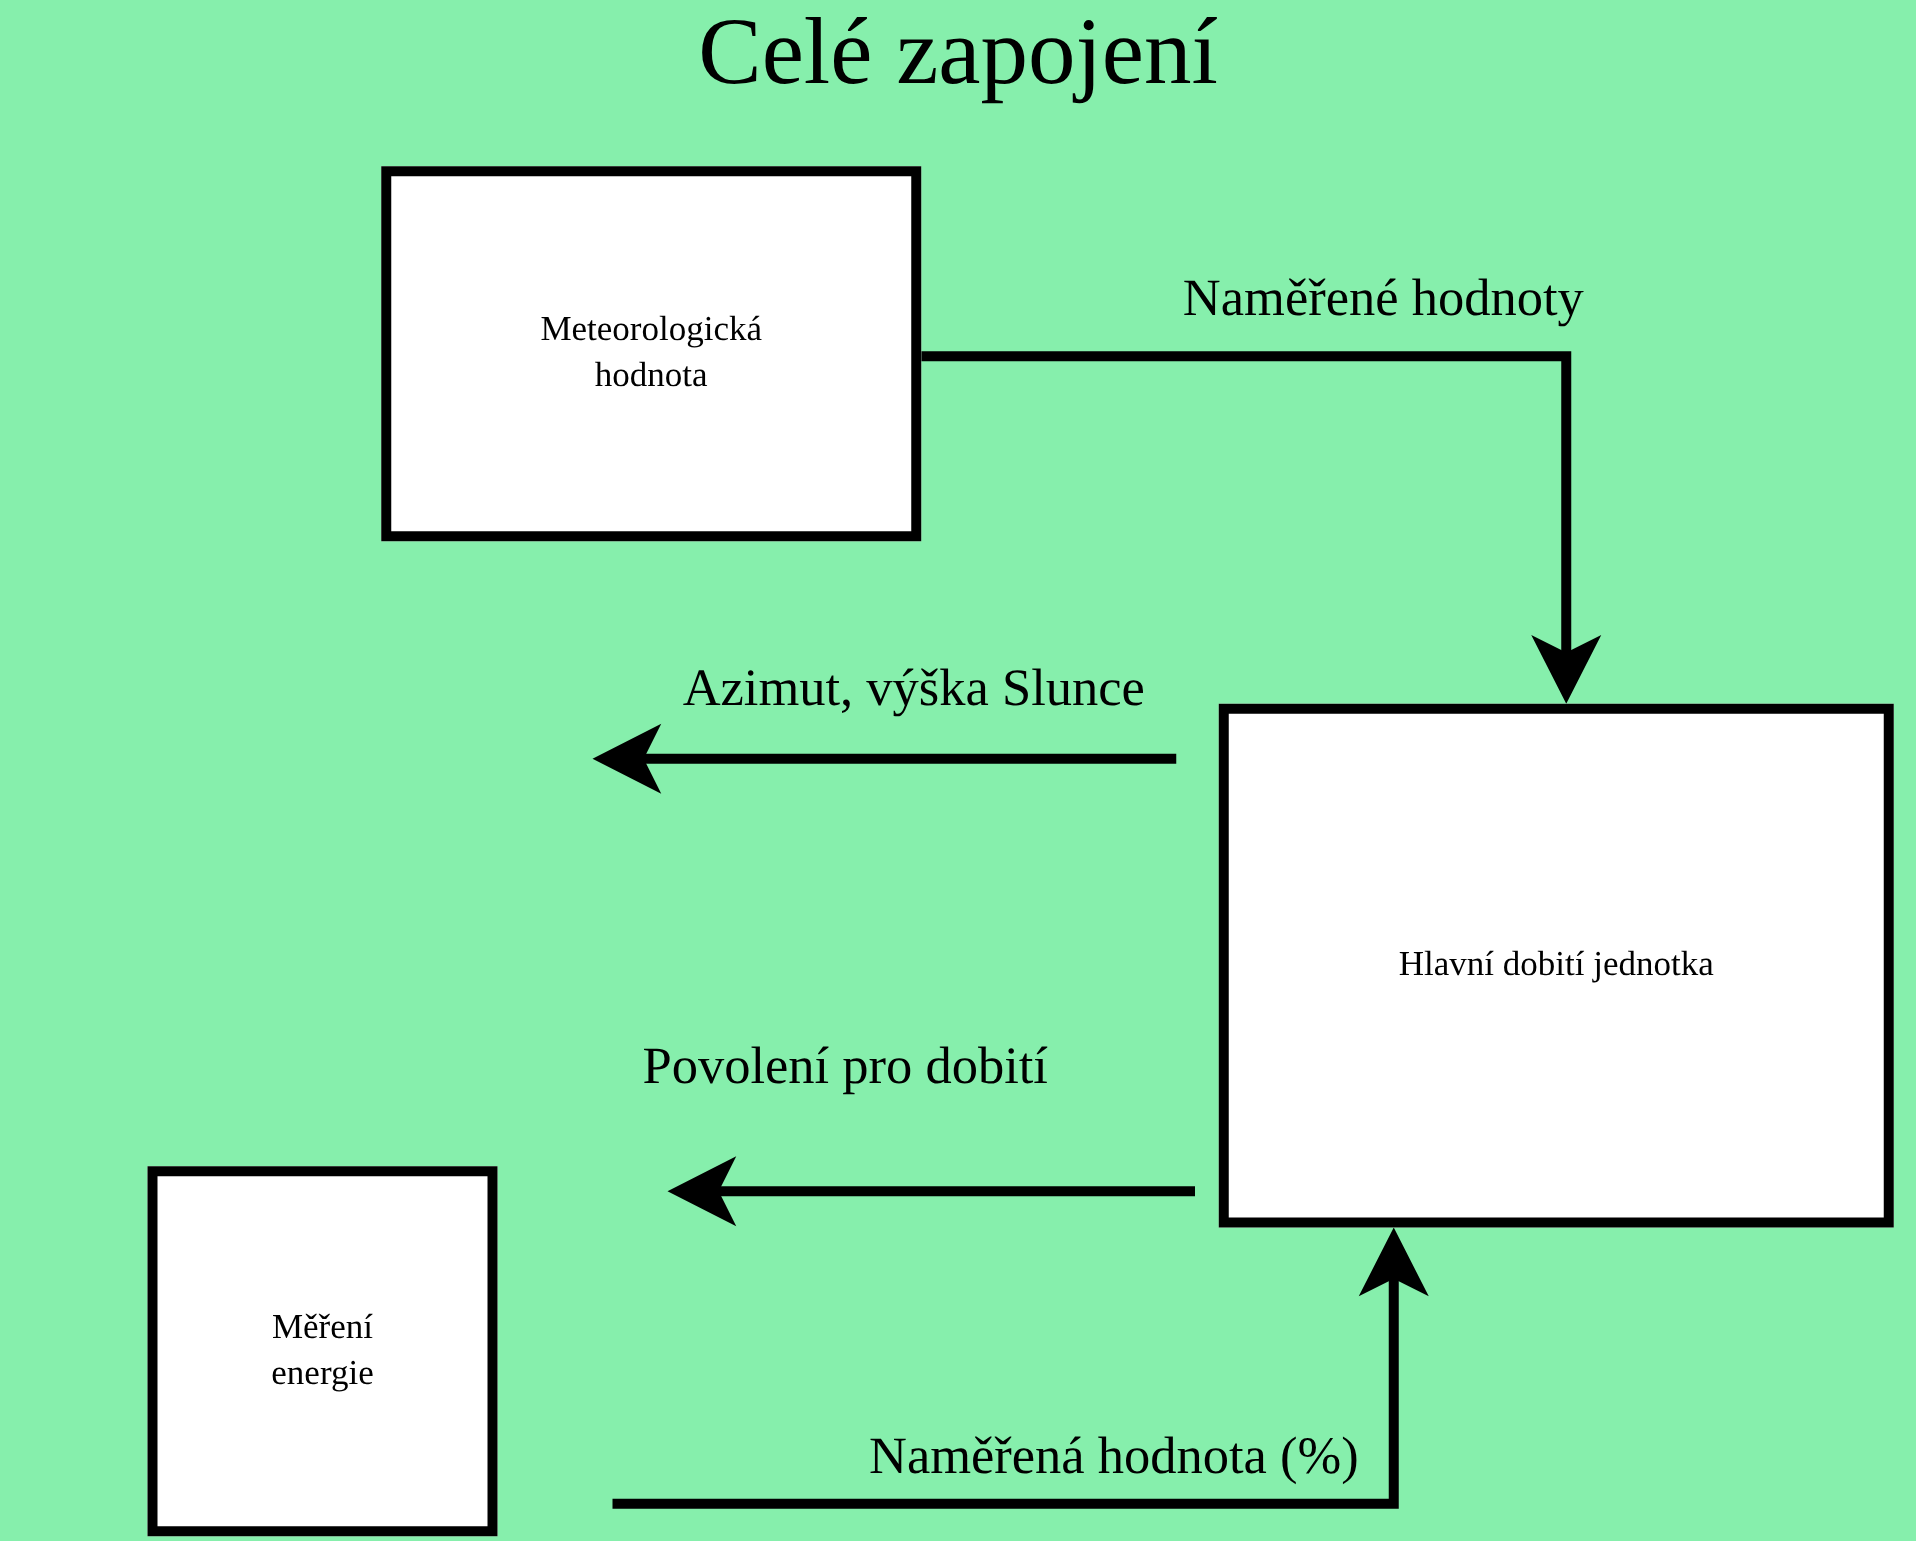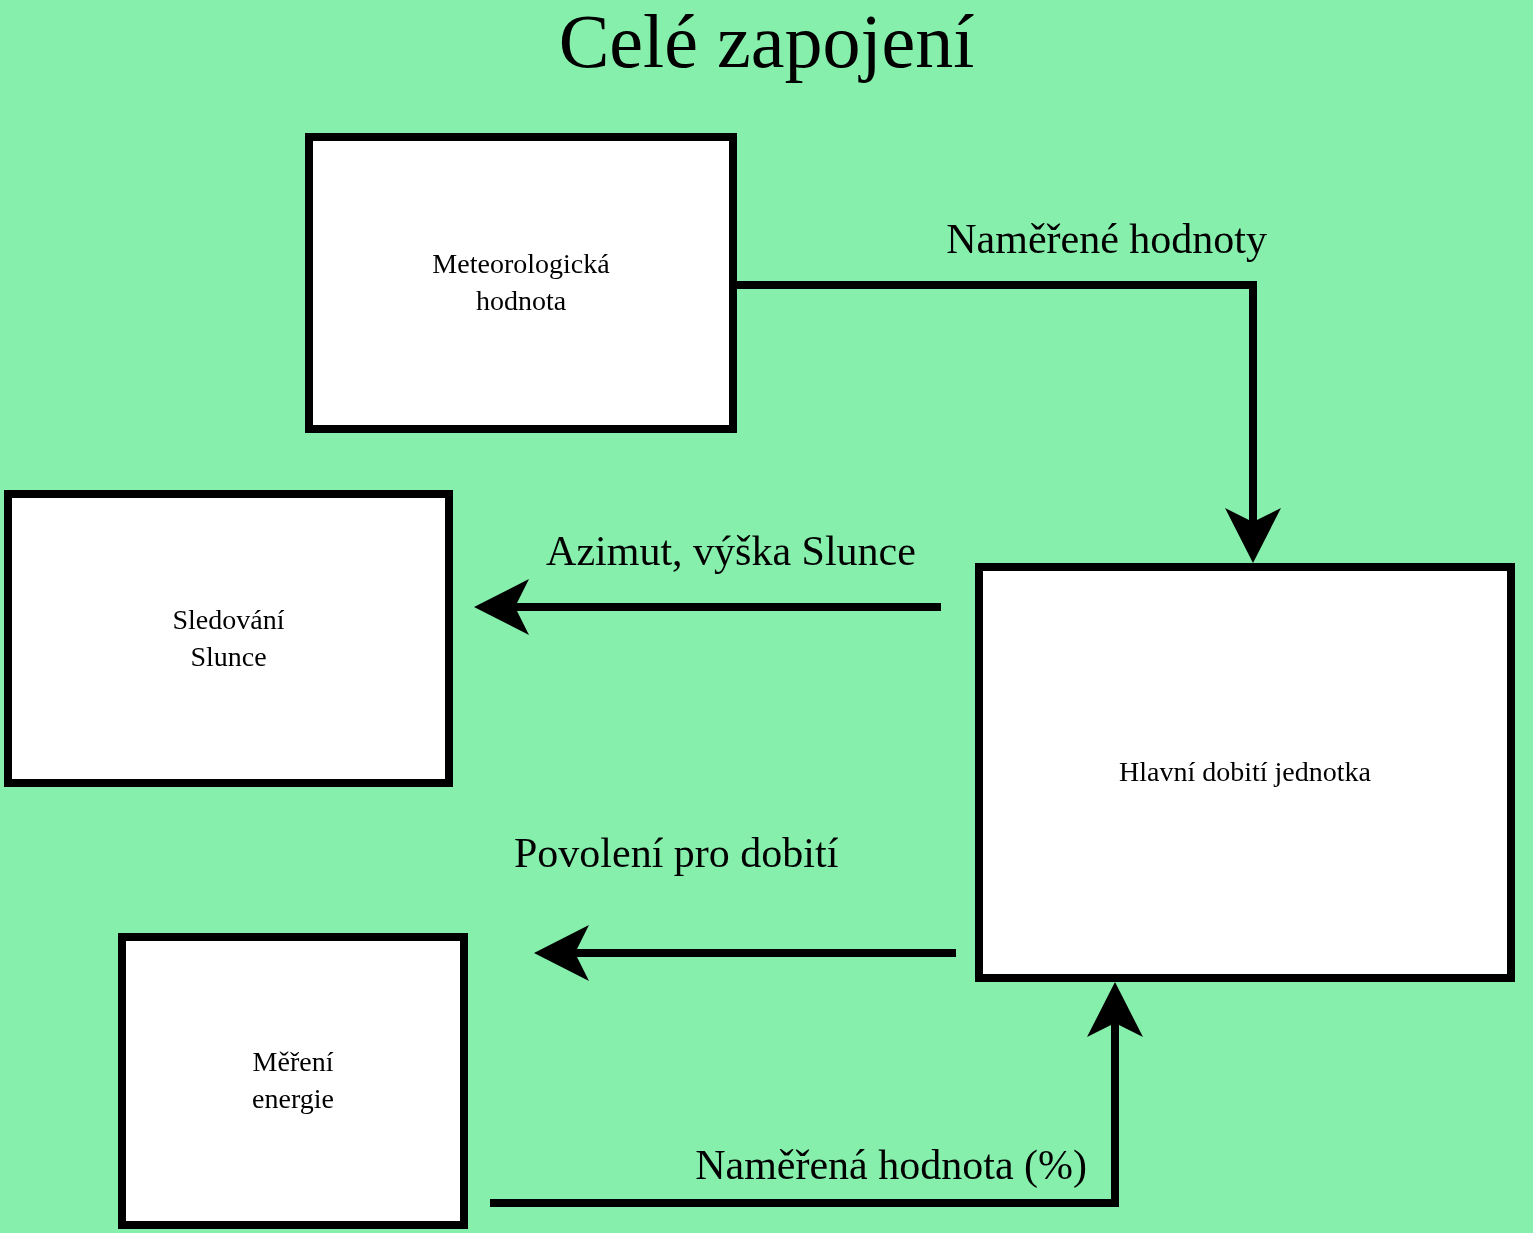--- a/index.html
+++ b/index.html
@@ -35,21 +35,21 @@
     flex-direction: column;
     justify-content: center;
     align-items: center;
     text-align: center;
     font-size: 28px;
     line-height: 1.32;
   }
   .box span { display: block; white-space: nowrap; }
   .box-meteo  { left: 305px; top: 133px; width: 432px; height: 300px; }
   .box-sun    { left: 4px;   top: 490px; width: 449px; height: 297px; }
-  .box-energy { left: 118px; top: 933px; width: 350px; height: 296px; }
+  .box-energy { left: 118px; top: 933px; width: 280px; height: 296px; }
   .box-main   { left: 975px; top: 563px; width: 540px; height: 419px; }
   .edge-label {
     position: absolute;
     font-size: 42px;
     line-height: 1.31;
     white-space: nowrap;
   }
   .edge-label span { display: block; }
   .label-measured-values { left: 747px; top: 212px; width: 520px; text-align: right; }
   .label-azimuth         { left: 471px; top: 496px; width: 520px; text-align: center; margin-top: 28px; }
@@ -93,24 +93,20 @@
 
     <path class="shaft" d="M 490 1203 L 1115 1203 L 1115 1020"></path>
     <path class="head" d="M 1115 982 L 1087 1037 L 1115 1023 L 1143 1037 Z"></path>
   </svg>
 
   <div class="box box-meteo">
     <span>Meteorologická</span>
     <span>hodnota</span>
   </div>
 
-  <div class="box box-sun">
-    <span>Sledování</span>
-    <span>Slunce</span>
-  </div>
 
   <div class="box box-energy">
     <span>Měření</span>
     <span>energie</span>
   </div>
 
   <div class="box box-main">
     <span>Hlavní dobití jednotka</span>
   </div>
 

